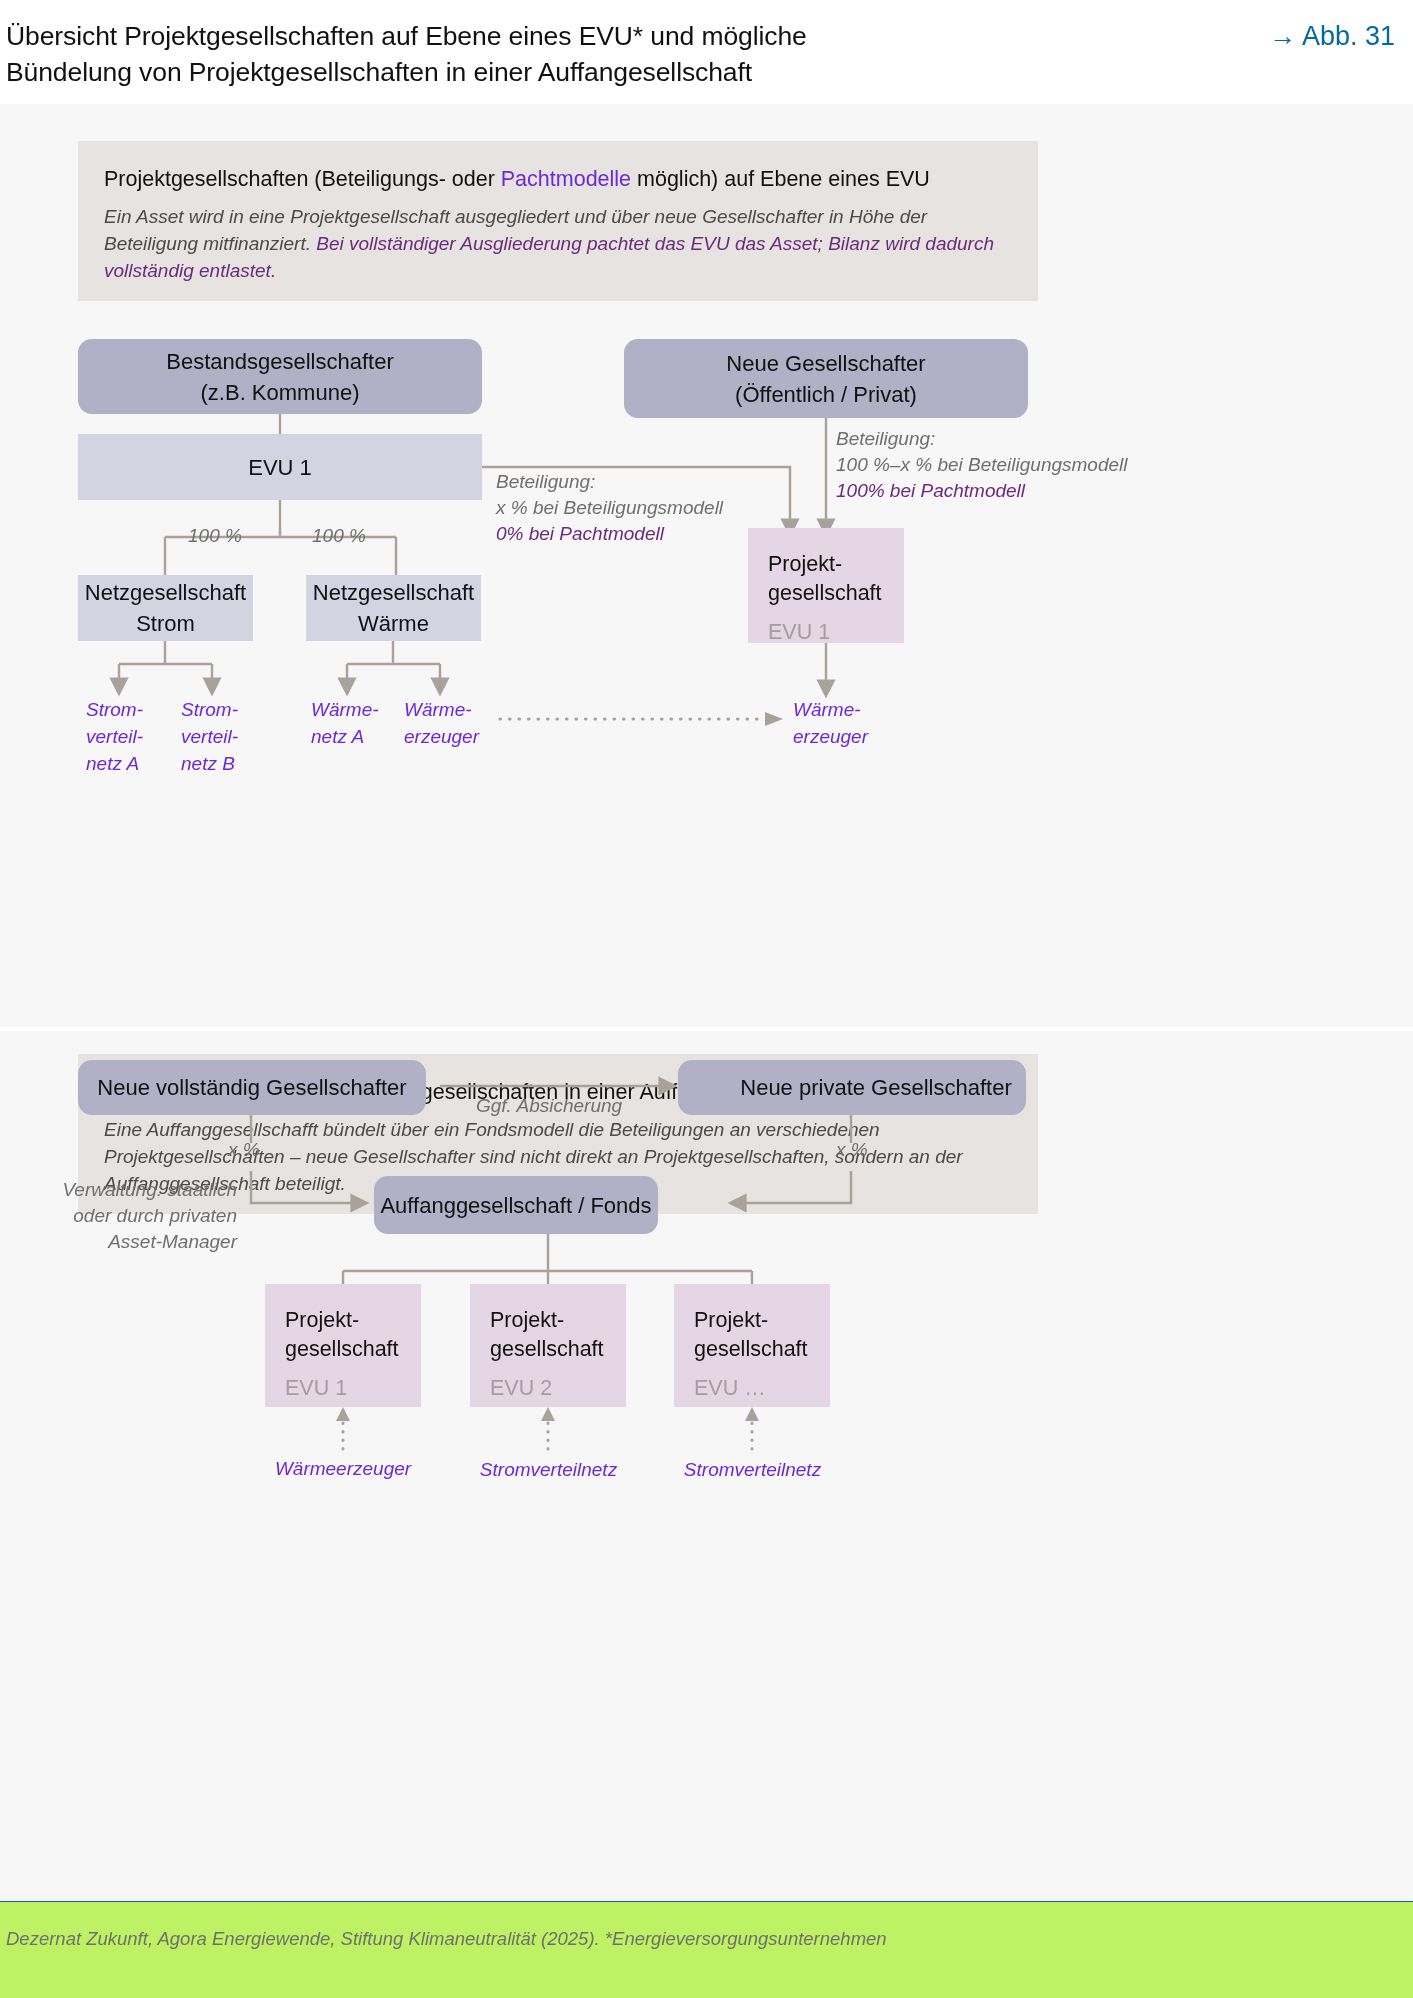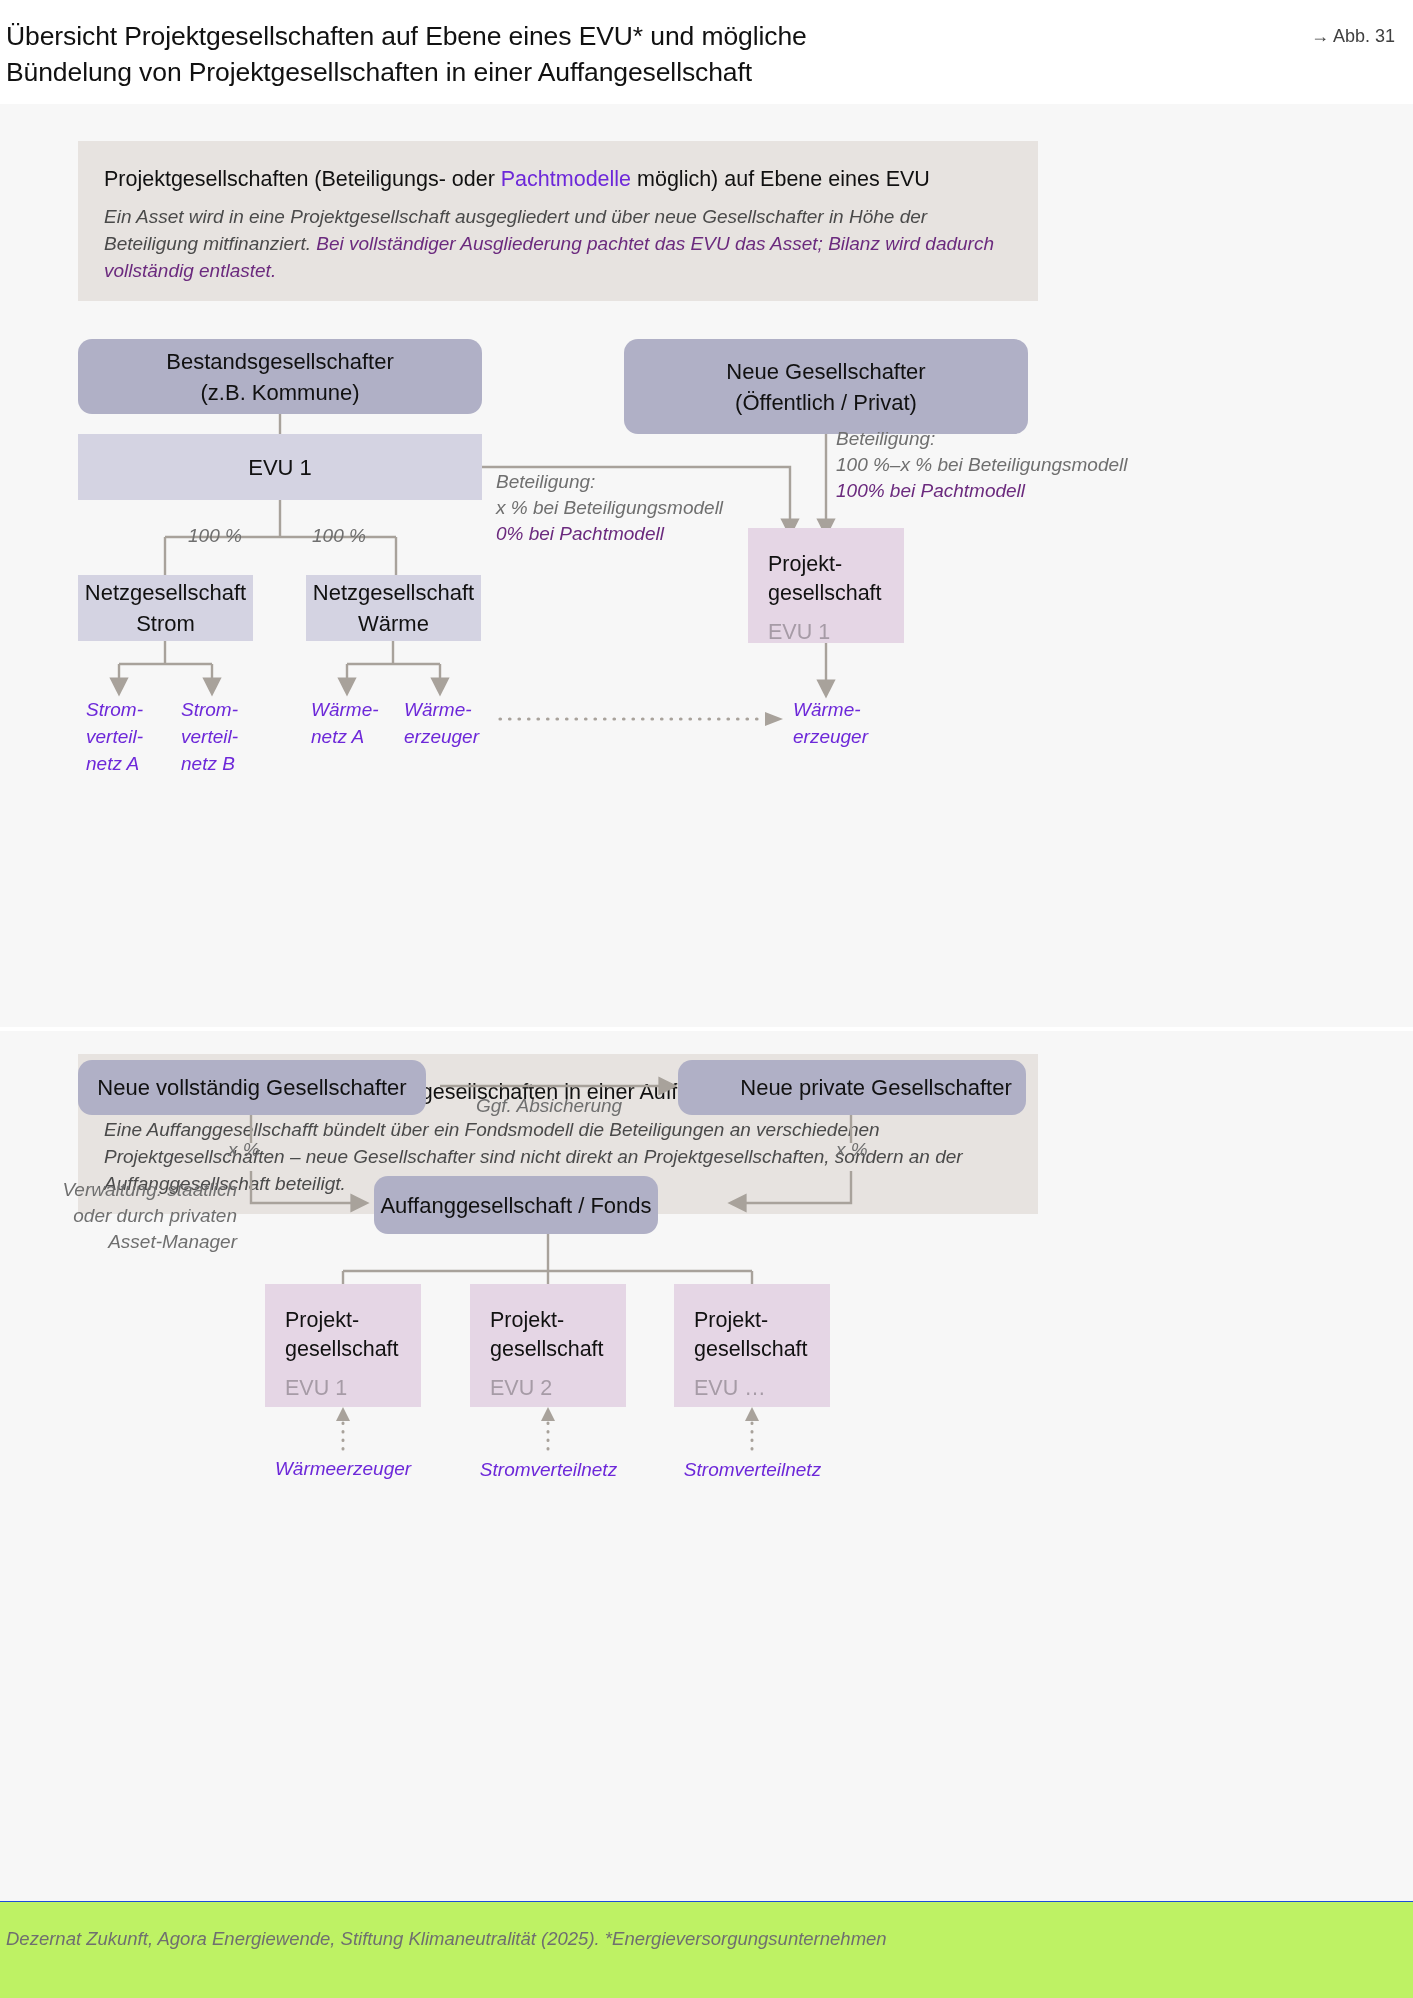--- a/index.html
+++ b/index.html
@@ -19,21 +19,21 @@
     background:#ffffff;
     border-bottom:1px solid #d8d8d8;
   }
   .header-title{
     position:absolute;left:6px;top:18px;width:1050px;
     font-size:26.5px;line-height:36px;color:#111;
     letter-spacing:-0.1px;
   }
   .header-fig{
     position:absolute;right:18px;top:18px;
-    font-size:18px;line-height:36px;color:#404040;
+    font-size:27px;line-height:36px;color:#0369a1;
     white-space:nowrap;
   }
 
   
   .section{position:absolute;left:0;width:1413px;background:#f7f7f7;}
   .sec1{top:104px;height:923px;}
   .sec-divider{position:absolute;left:0;top:1027px;width:1413px;height:4px;background:#ffffff;}
   .sec2{top:1031px;height:870px;}
 
   .infobox{
@@ -148,21 +148,21 @@
         <path d="M500,615 L765,615"></path>
       </g>
       <path d="M765,608 L783,615 L765,622 z" fill="#a8a29b"></path>
     </svg>
 
     <div class="node node-dark node-stack" style="left:78px;top:235px;width:404px;height:75px;">
       <span>Bestandsgesellschafter</span>
       <span>(z.B. Kommune)</span>
     </div>
 
-    <div class="node node-dark node-stack" style="left:624px;top:235px;width:404px;height:95px;">
+    <div class="node node-dark node-stack" style="left:624px;top:235px;width:404px;height:79px;">
       <span>Neue Gesellschafter</span>
       <span>(Öffentlich / Privat)</span>
     </div>
 
     <div class="node node-light" style="left:78px;top:330px;width:404px;height:66px;">
       <span>EVU 1</span>
     </div>
 
     <div class="node node-light node-stack" style="left:78px;top:471px;width:175px;height:66px;">
       <span>Netzgesellschaft</span>

